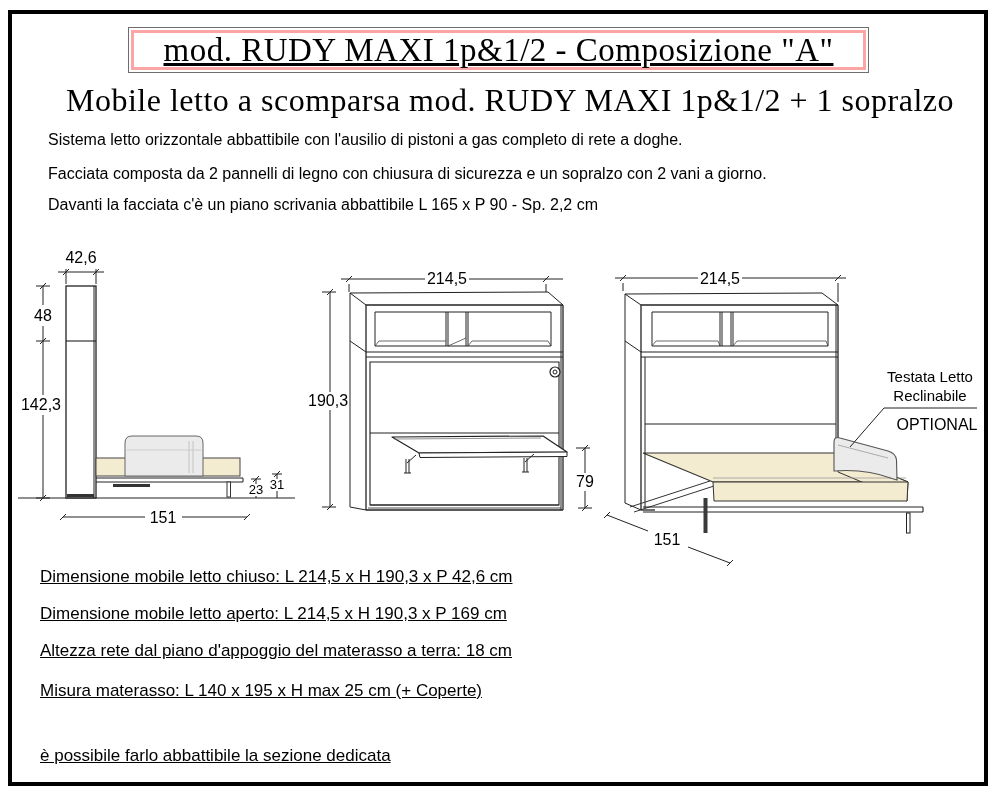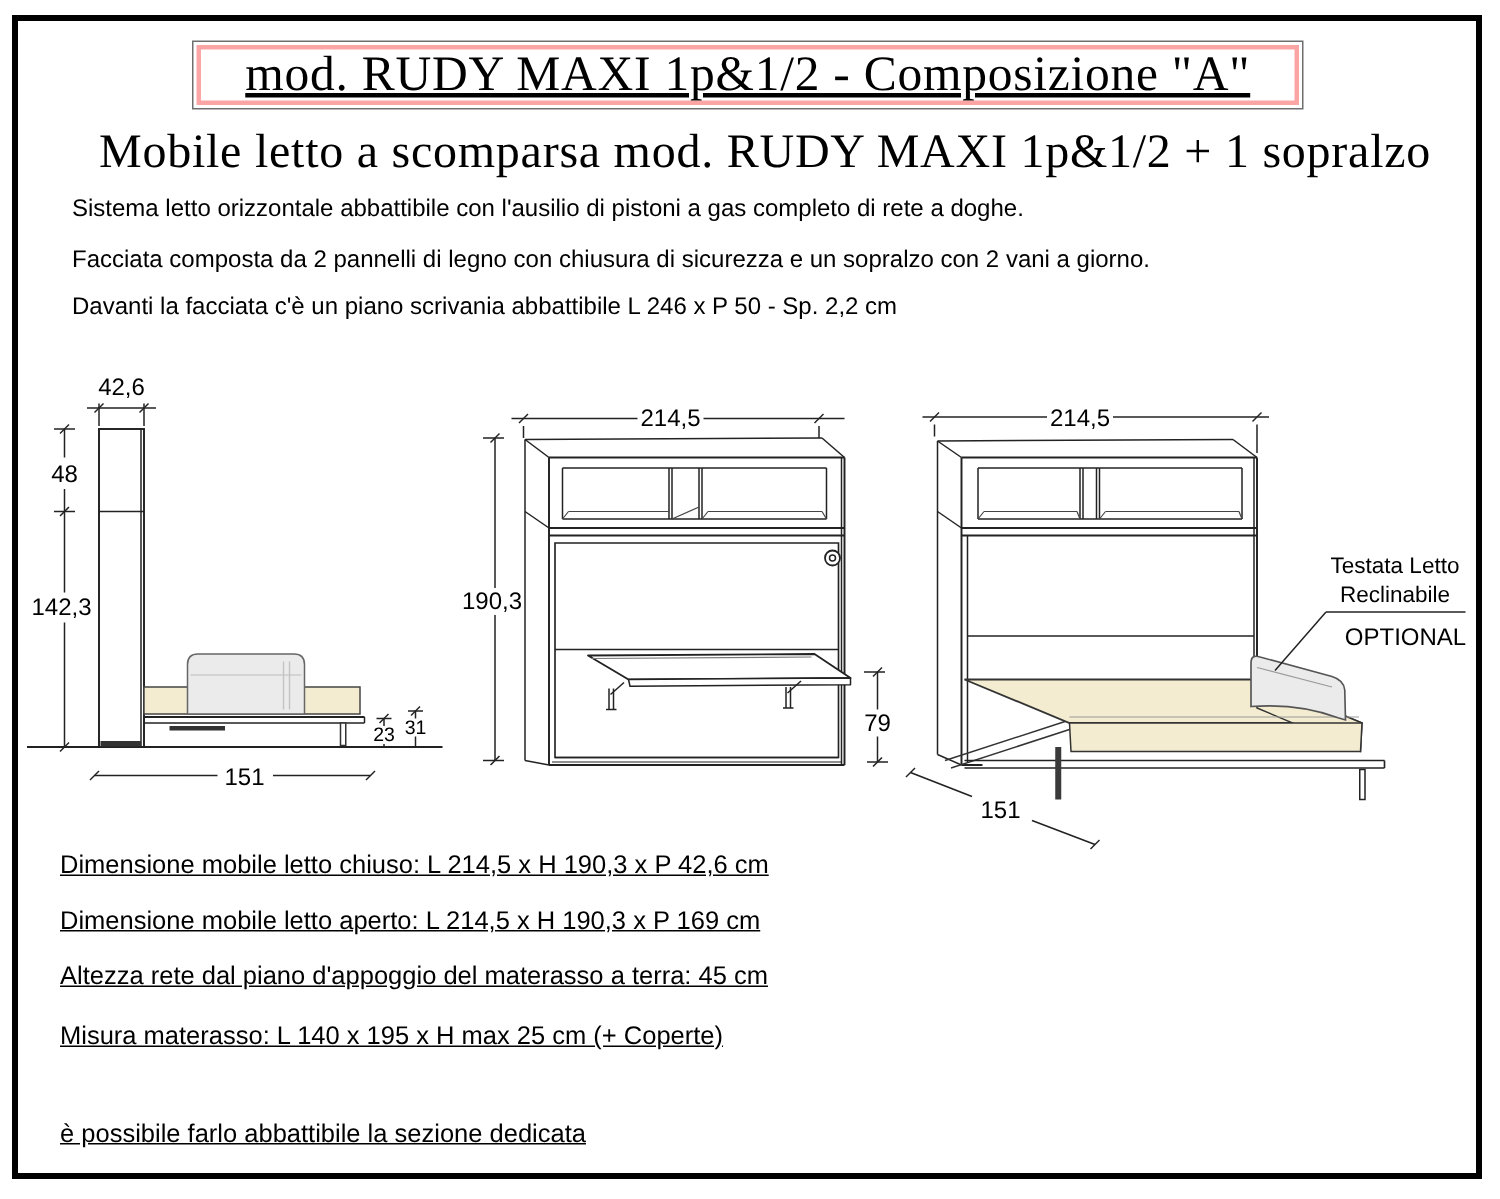--- a/index.html
+++ b/index.html
@@ -32,21 +32,21 @@
   <div class="abs title-box">
     <div class="title-box-inner">
       <span class="title-text">mod. RUDY MAXI 1p&amp;1/2 - Composizione "A"</span>
     </div>
   </div>
 
   <div class="abs heading">Mobile letto a scomparsa mod. RUDY MAXI 1p&amp;1/2 + 1 sopralzo</div>
 
   <div class="abs desc" style="top:131px">Sistema letto orizzontale abbattibile con l'ausilio di pistoni a gas completo di rete a doghe.</div>
   <div class="abs desc" style="top:165px">Facciata composta da 2 pannelli di legno con chiusura di sicurezza e un sopralzo con 2 vani a giorno.</div>
-  <div class="abs desc" style="top:196px">Davanti la facciata c'è un piano scrivania abbattibile L 246 x P 50 - Sp. 2,2 cm</div>
+  <div class="abs desc" style="top:196px">Davanti la facciata c'è un piano scrivania abbattibile L 165 x P 90 - Sp. 2,2 cm</div>
 
   <svg style="left:10px;top:235px;width:300px;height:300px" viewBox="0 0 300 300">
     <g stroke="#222" stroke-width="1.2" fill="none">
       <line x1="8" y1="263" x2="285" y2="263"></line>
     </g>
 
     <g stroke="#222" fill="none">
       <rect x="56" y="51" width="30" height="212" stroke-width="1.3" fill="#ffffff"></rect>
       <line x1="84" y1="51" x2="84" y2="263" stroke-width="1"></line>
       <line x1="56" y1="106" x2="86" y2="106" stroke-width="1.1"></line>
@@ -289,17 +289,17 @@
       <line x1="274" y1="168" x2="367" y2="168"></line>
       <line x1="274" y1="168" x2="240" y2="207"></line>
     </g>
     <text x="320" y="142" text-anchor="middle" class="note">Testata Letto</text>
     <text x="320" y="161" text-anchor="middle" class="note">Reclinabile</text>
     <text x="327" y="190" text-anchor="middle" class="note-big">OPTIONAL</text>
   </svg>
 
   <div class="abs spec" style="top:567px">Dimensione mobile letto chiuso: L 214,5 x H 190,3 x P 42,6 cm</div>
   <div class="abs spec" style="top:604px">Dimensione mobile letto aperto: L 214,5 x H 190,3 x P 169 cm</div>
-  <div class="abs spec" style="top:641px">Altezza rete dal piano d'appoggio del materasso a terra: 45 cm</div>
+  <div class="abs spec" style="top:641px">Altezza rete dal piano d'appoggio del materasso a terra: 18 cm</div>
   <div class="abs spec" style="top:681px">Misura materasso: L 140 x 195 x H max 25 cm (+ Coperte)</div>
   <div class="abs spec" style="top:746px">è possibile farlo abbattibile la sezione dedicata</div>
 
 </div>
 
 </body></html>

